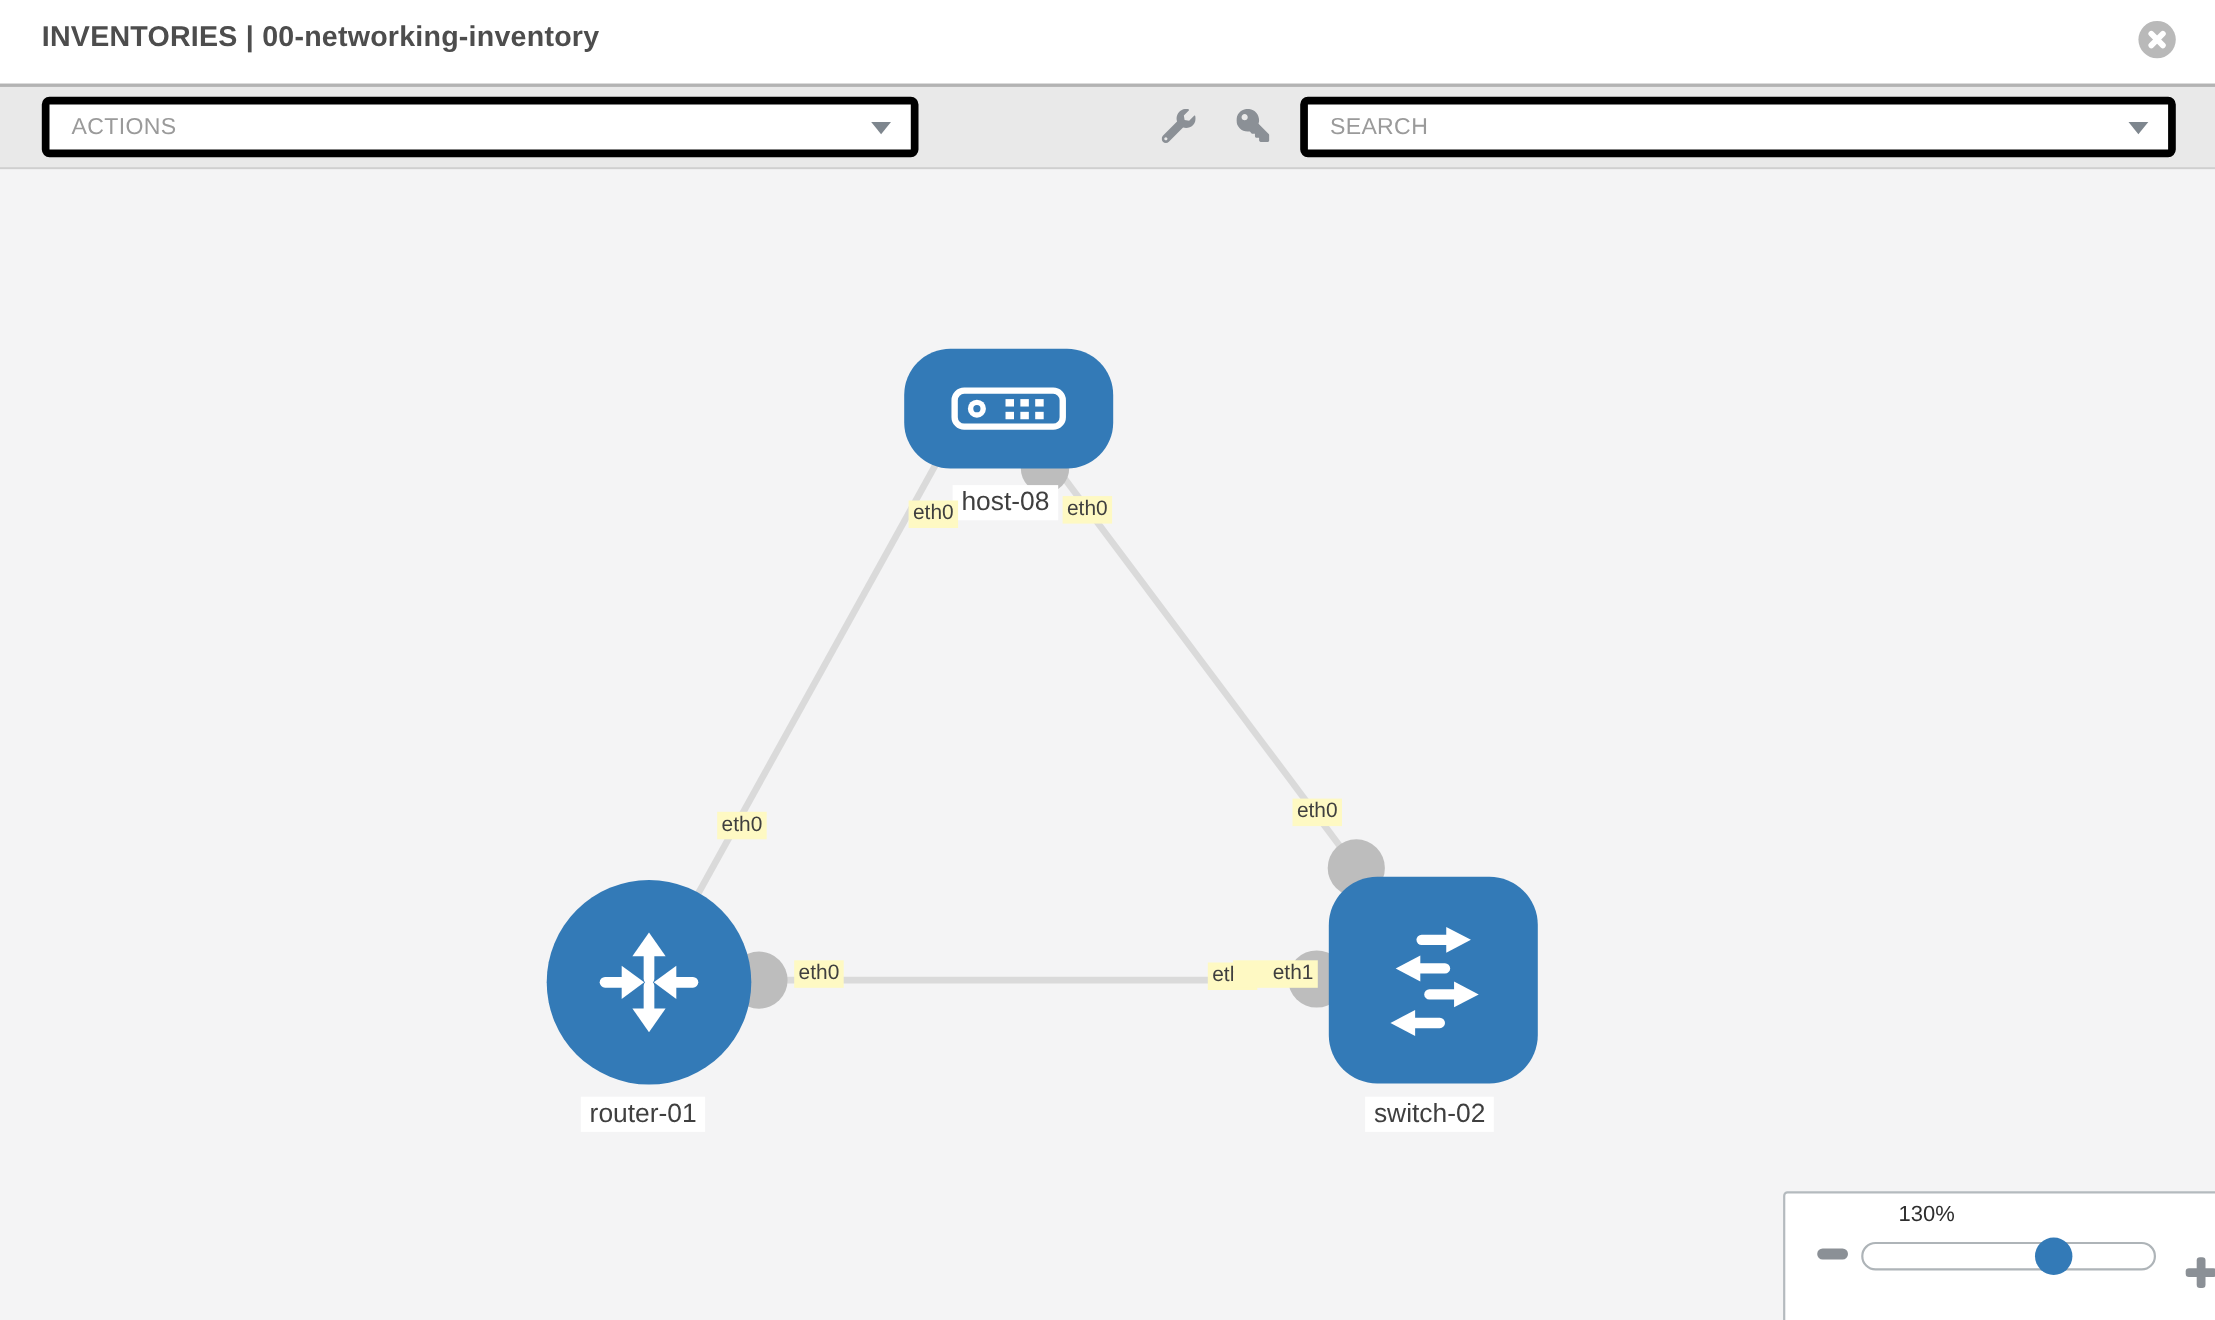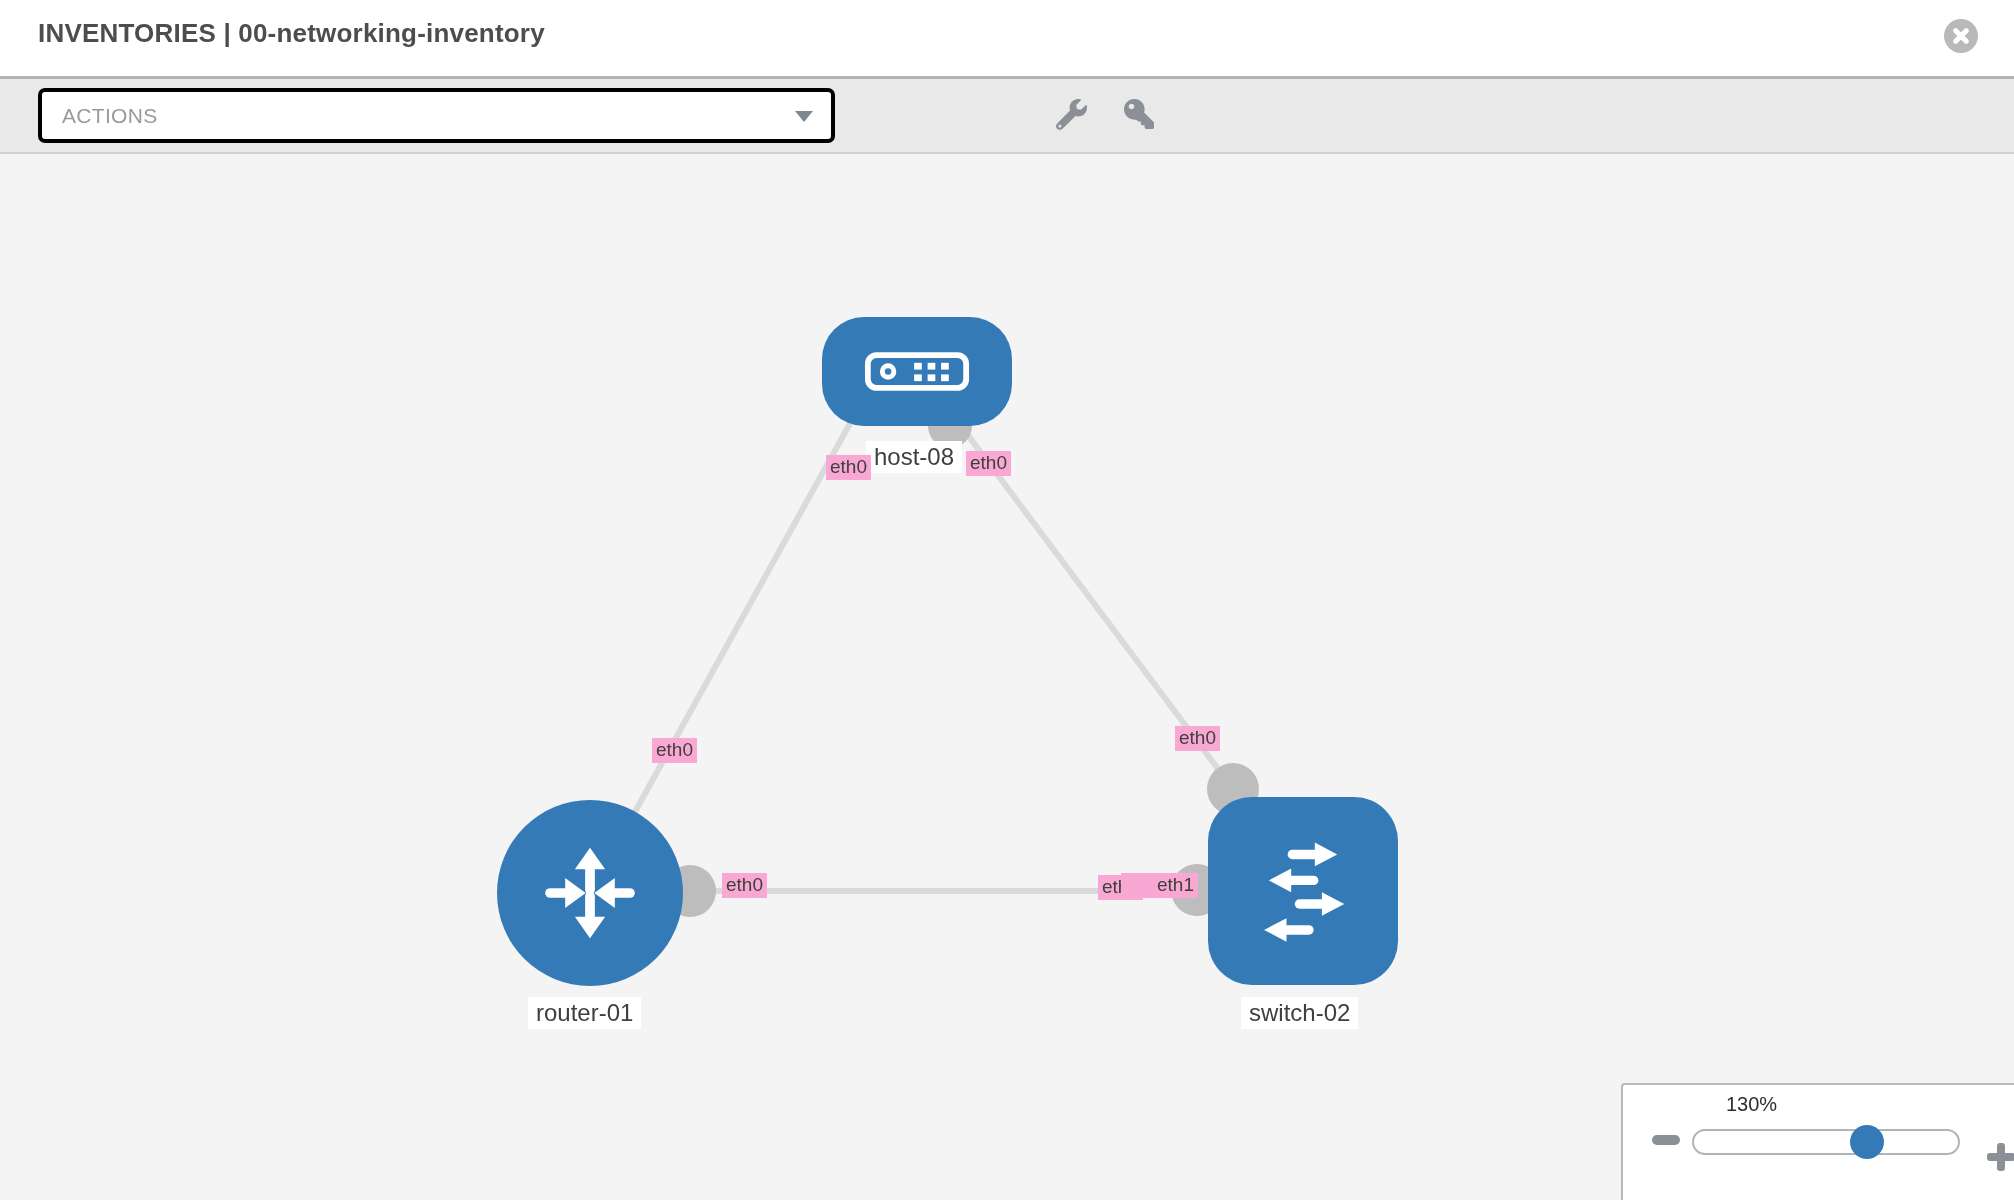--- a/index.html
+++ b/index.html
@@ -17,21 +17,21 @@
   .close-btn{
     position:absolute;left:1944px;top:19px;width:34px;height:34px;border:none;padding:0;
     background:#b9b9b9;border-radius:50%;cursor:pointer;display:flex;align-items:center;justify-content:center;
   }
   
   .toolbar{
     position:absolute;left:0;top:76px;width:2014px;height:78px;background:#e9e9e9;
     border-top:3px solid #b3b3b3;border-bottom:2px solid #cfcfcf;
   }
   .select{
-    position:absolute;top:9px;height:55px;background:#fff;border:4px solid #000000;border-radius:7px;
+    position:absolute;top:9px;height:55px;background:#fff;border:7px solid #000000;border-radius:7px;
     display:flex;align-items:center;cursor:pointer;
   }
   .select .sel-label{font-size:21px;color:#9a9a9a;padding-left:20px;letter-spacing:.3px;}
   .caret{
     position:absolute;right:18px;top:50%;margin-top:-5px;width:0;height:0;
     border-left:9px solid transparent;border-right:9px solid transparent;border-top:11px solid #7e868e;
   }
   .select.actions{left:38px;width:797px;}
   .select.search{left:1182px;width:796px;}
   .tool-btn{
@@ -45,21 +45,21 @@
   .links-layer{position:absolute;left:0;top:0;width:2014px;height:1046px;}
   .node{position:absolute;background:#337ab7;display:flex;align-items:center;justify-content:center;cursor:pointer;}
   .node.host{left:822px;top:163px;width:190px;height:109px;border-radius:42px;}
   .node.router{left:497px;top:646px;width:186px;height:186px;border-radius:50%;}
   .node.switch{left:1208px;top:643px;width:190px;height:188px;border-radius:44px;}
   .node-label{
     position:absolute;background:#fff;color:#3f3f3f;font-size:24px;line-height:1.1;
     padding:3px 8px;white-space:nowrap;
   }
   .if-label{
-    position:absolute;background:#f9a8d4;color:#3f3f3f;font-size:19px;line-height:1.1;
+    position:absolute;background:#fef9c3;color:#3f3f3f;font-size:19px;line-height:1.1;
     padding:2px 4px;white-space:nowrap;
   }
   
   .zoom-panel{
     position:absolute;left:1621px;top:929px;width:404px;height:290px;
     background:#fff;border:2px solid #b4babe;border-radius:4px;
   }
   .zoom-level{position:absolute;left:103px;top:8px;width:200px;text-align:left;font-size:20px;color:#2e2e2e;}
   .zoom-out{
     position:absolute;left:29px;top:50px;width:28px;height:10px;background:#8b9096;border:none;border-radius:5px;
@@ -106,20 +106,24 @@
     </button>
 
     <button class="tool-btn key">
       <svg width="30" height="30" viewBox="0 0 512 512">
         <g transform="translate(512,0) scale(-1,1)">
           <path fill="#8b9096" d="M512 176.001C512 273.203 433.202 352 336 352c-11.22 0-22.19-1.062-32.827-3.069l-24.012 27.014A23.999 23.999 0 0 1 261.223 384H224v40c0 13.255-10.745 24-24 24h-40v40c0 13.255-10.745 24-24 24H24c-13.255 0-24-10.745-24-24v-78.059c0-6.365 2.529-12.47 7.029-16.971l161.802-161.802C163.108 213.814 160 195.271 160 176 160 78.798 238.797.001 335.999 0 433.488-.001 512 78.511 512 176.001zM336 128c0 26.51 21.49 48 48 48s48-21.49 48-48-21.49-48-48-48-48 21.49-48 48z"></path>
         </g>
       </svg>
     </button>
 
+    <div class="select search">
+      <span class="sel-label">SEARCH</span>
+      <span class="caret"></span>
+    </div>
   </div>
 
   <div class="canvas">
 
     <svg class="links-layer" viewBox="0 0 2014 1046">
 
       <line x1="858" y1="255" x2="590" y2="739" stroke="#dadada" stroke-width="6"></line>
       <line x1="946" y1="252" x2="1233" y2="635" stroke="#dadada" stroke-width="6"></line>
       <line x1="640" y1="737" x2="1230" y2="737" stroke="#dadada" stroke-width="6"></line>
 

